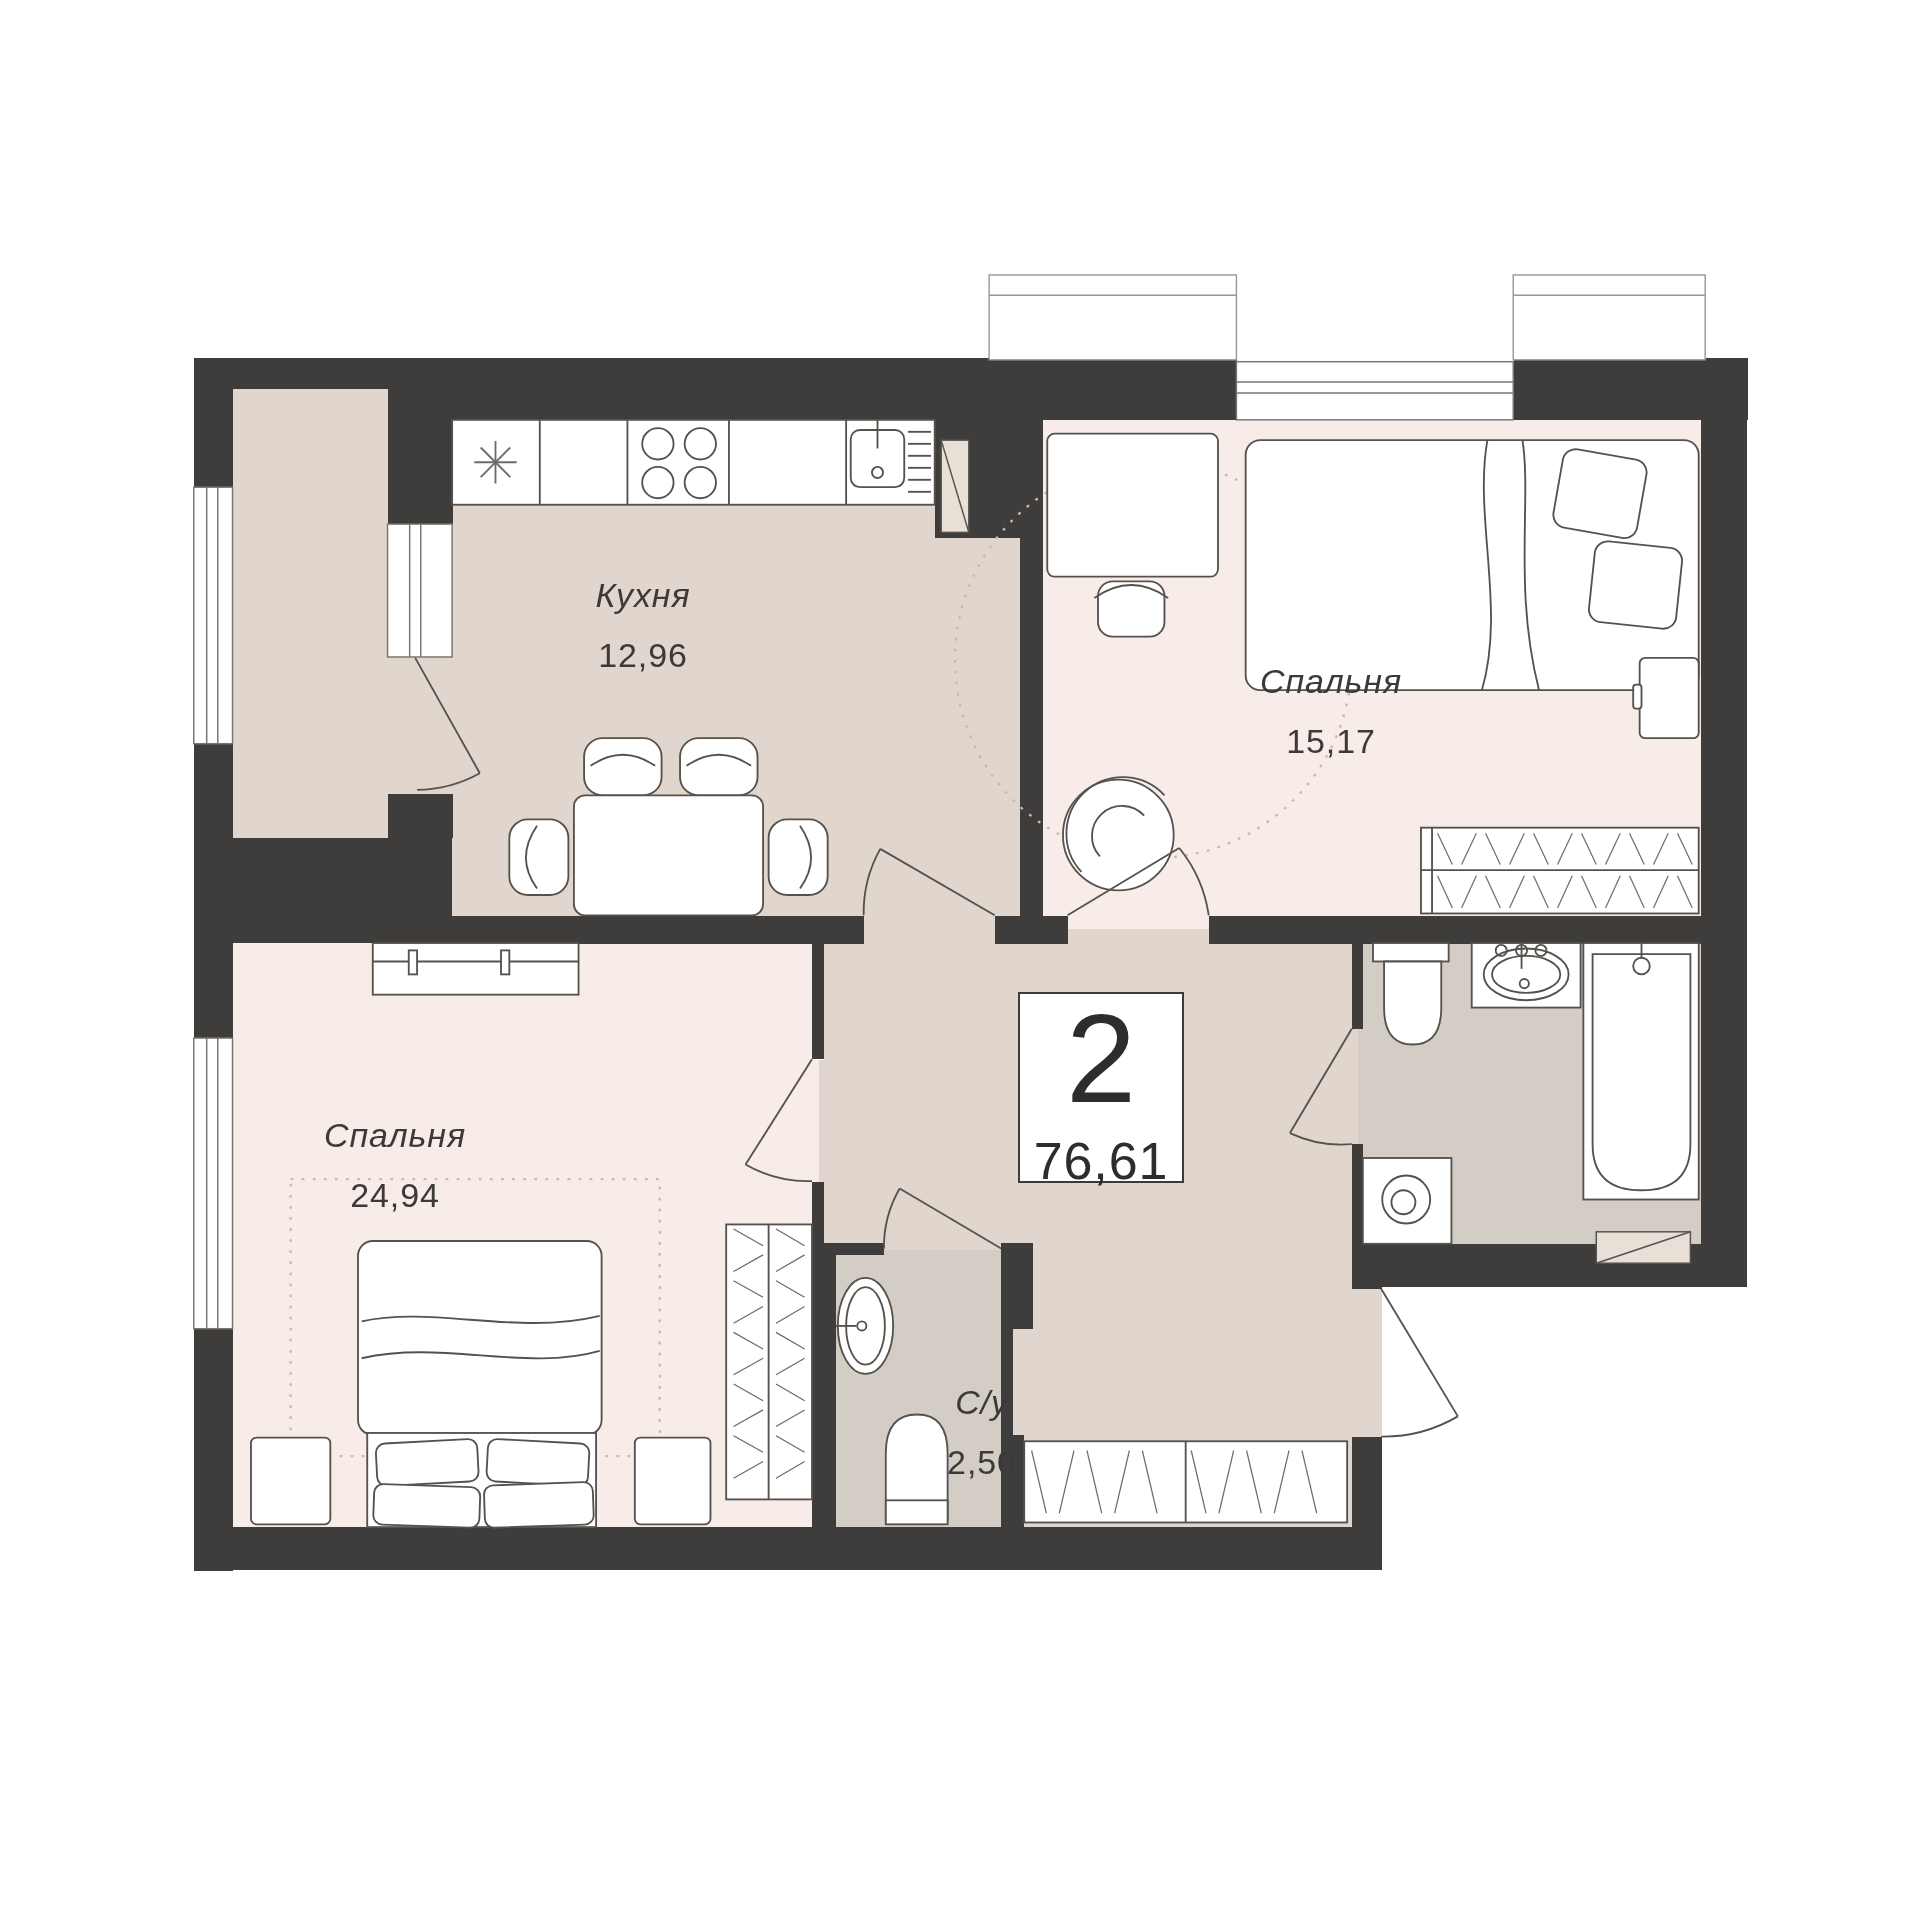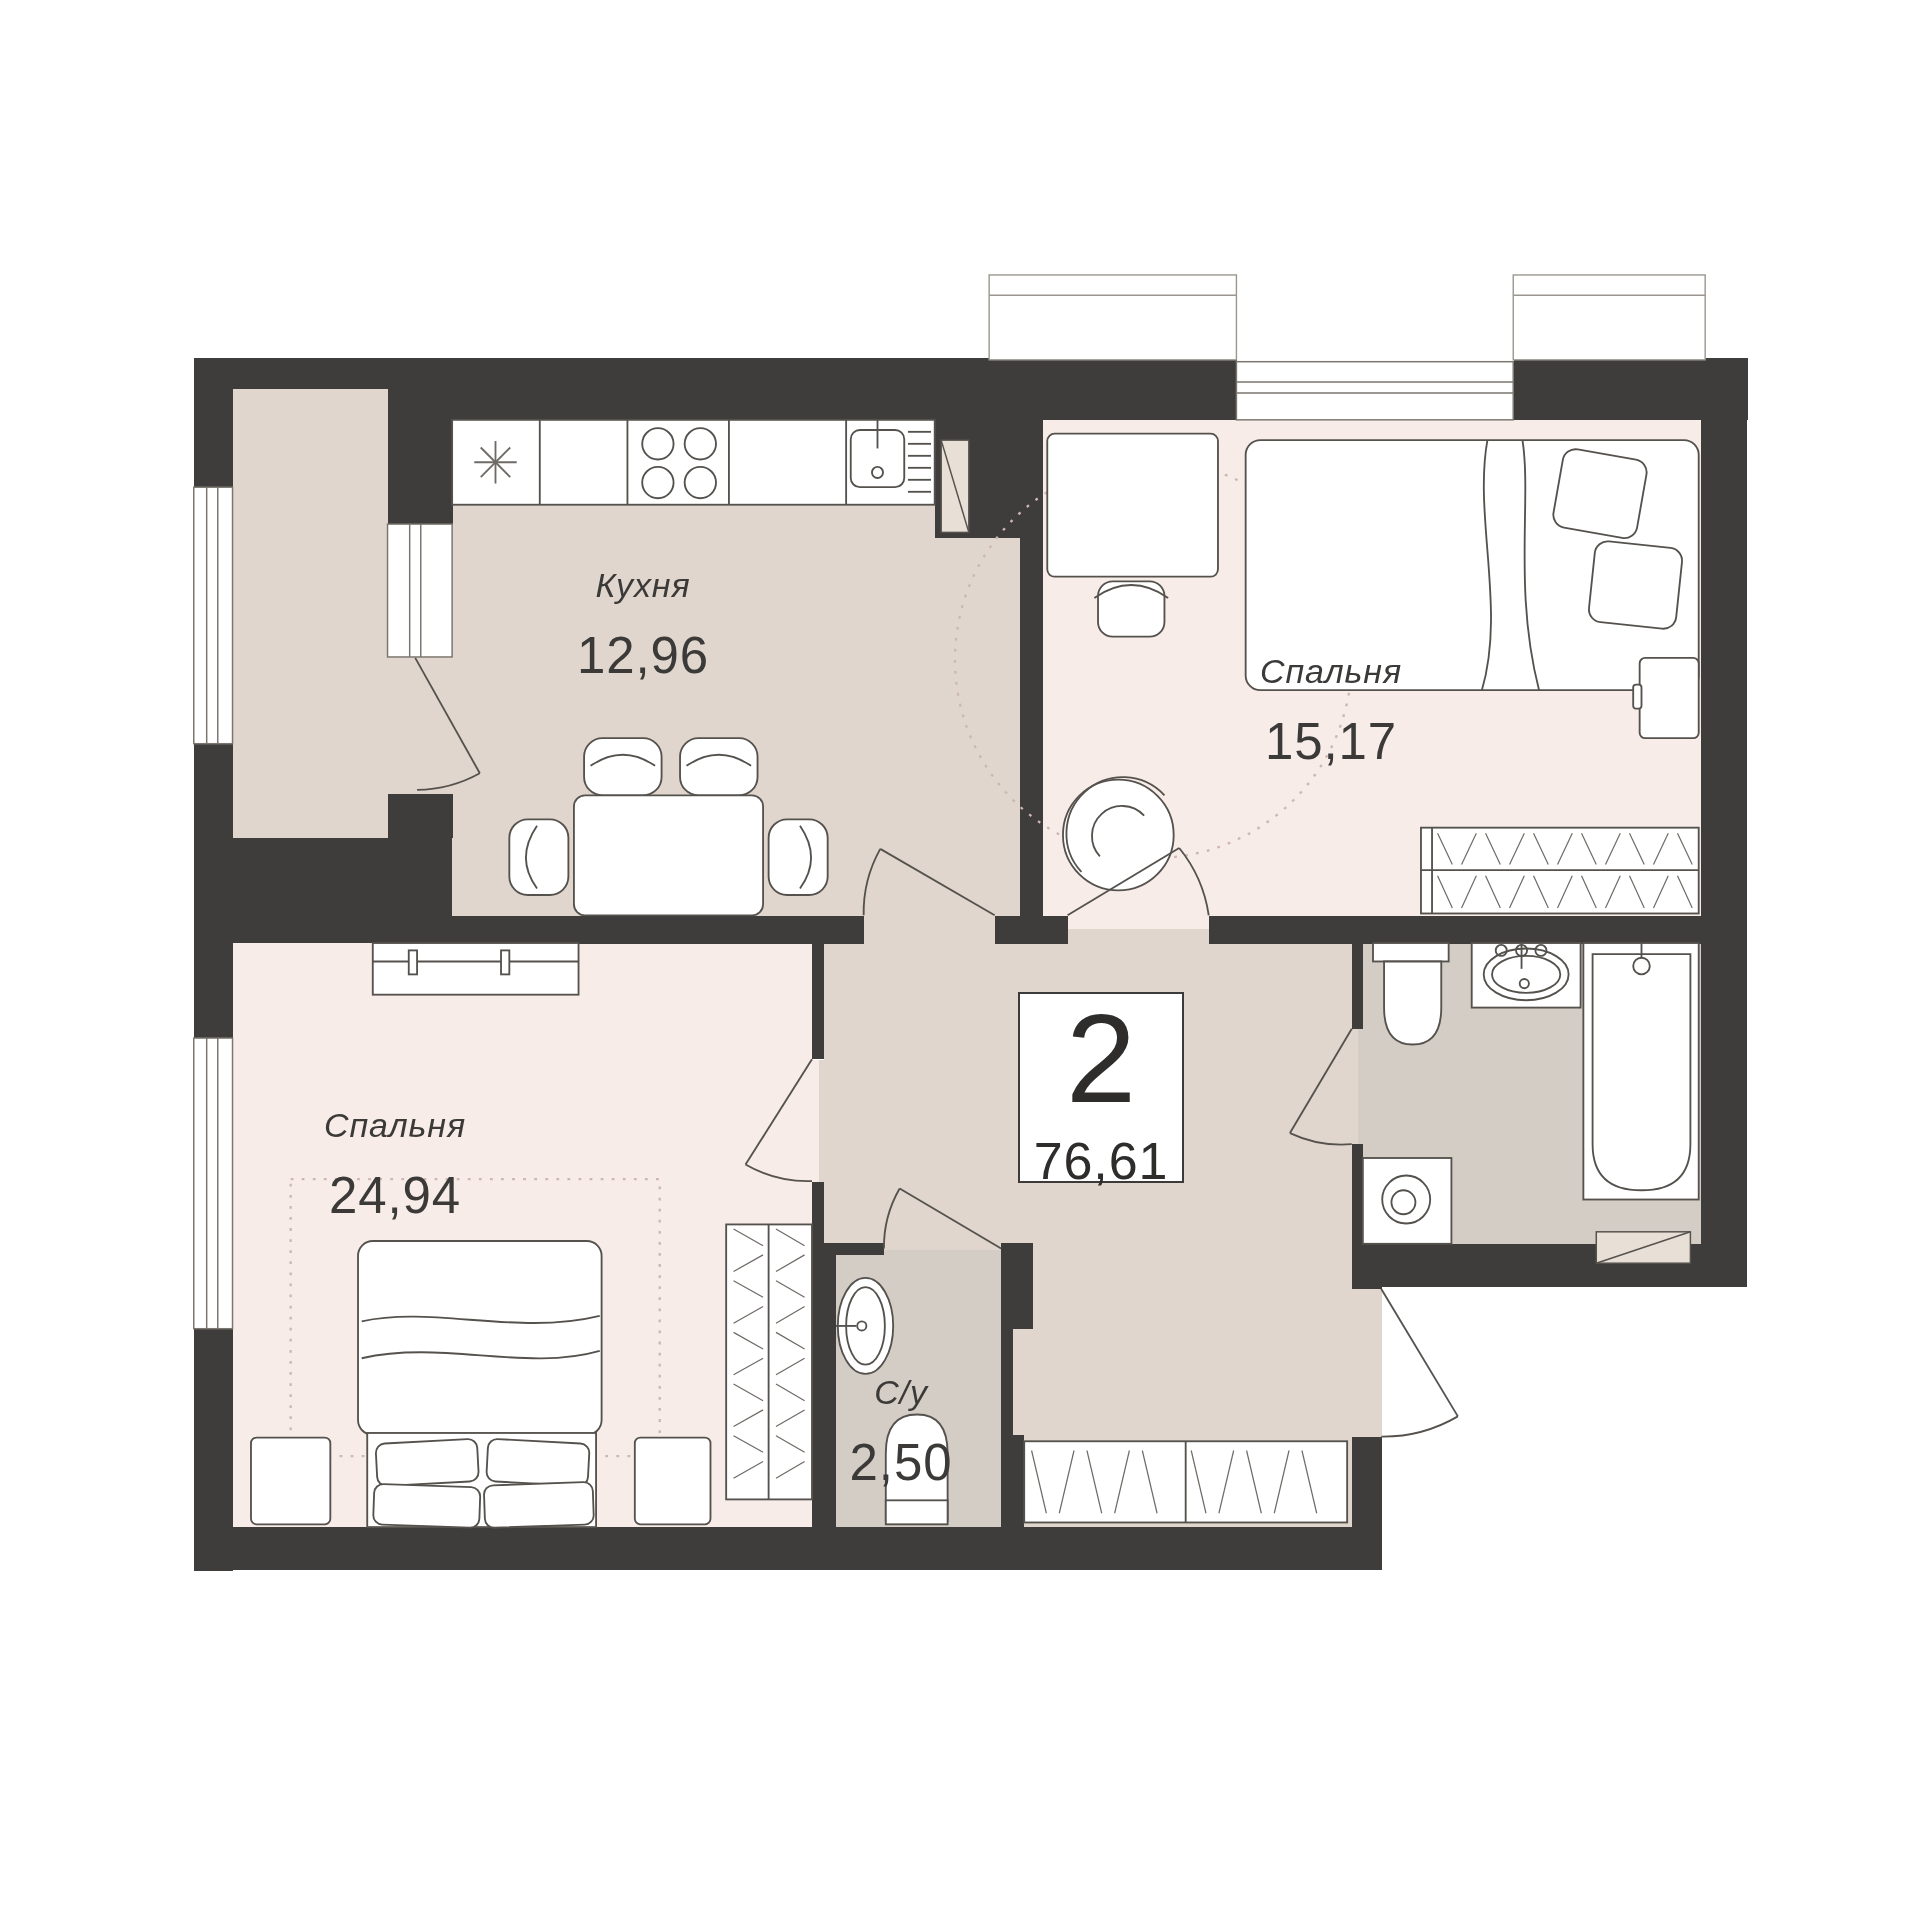--- a/index.html
+++ b/index.html
@@ -11,21 +11,21 @@
   .warm{background:#e0d6cd;}
   .pink{background:#f7ece8;}
   .wet{background:#d4cdc5;}
   .gap-warm{position:absolute;background:#e0d6cd;}
   .gap-pink{position:absolute;background:#f7ece8;}
   .gap-wet{position:absolute;background:#d4cdc5;}
   svg.overlay{position:absolute;left:0;top:0;z-index:5;}
   .room-label{position:absolute;z-index:8;display:flex;flex-direction:column;align-items:center;
               transform:translate(-50%,-50%);color:#3b3a38;text-align:center;}
   .room-label .rname{font-size:34px;letter-spacing:0.9px;font-style:italic;}
-  .room-label .rarea{font-size:51px;margin-top:21px;letter-spacing:0.9px;}
+  .room-label .rarea{font-size:34px;margin-top:21px;letter-spacing:0.9px;}
   #badge{position:absolute;left:1018px;top:992px;width:166px;height:191px;z-index:9;
          background:#ffffff;border:2.8px solid #3c3b39;box-sizing:border-box;
          display:flex;flex-direction:column;align-items:center;justify-content:flex-start;}
   #badge .bnum{font-size:126px;line-height:1.0;margin-top:1.8px;color:#2e2d2b;}
   #badge .bline{width:122px;height:2.8px;background:#3c3b39;margin:3.7px 0 5.5px 0;}
   #badge .barea{font-size:52px;color:#2e2d2b;letter-spacing:0.9px;}
 </style>
 </head>
 <body>
 
@@ -353,21 +353,21 @@
     <span class="rarea">12,96</span>
   </div>
   <div class="room-label" style="left:1331px;top:711px">
     <span class="rname">Спальня</span>
     <span class="rarea">15,17</span>
   </div>
   <div class="room-label" style="left:395px;top:1165px">
     <span class="rname">Спальня</span>
     <span class="rarea">24,94</span>
   </div>
-  <div class="room-label" style="left:901px;top:1432px">
+  <div class="room-label" style="left:982px;top:1432px">
     <span class="rname">С/у</span>
     <span class="rarea">2,50</span>
   </div>
 
   <div id="badge">
     <span class="bnum">2</span>
     <span class="bline"></span>
     <span class="barea">76,61</span>
   </div>
 

